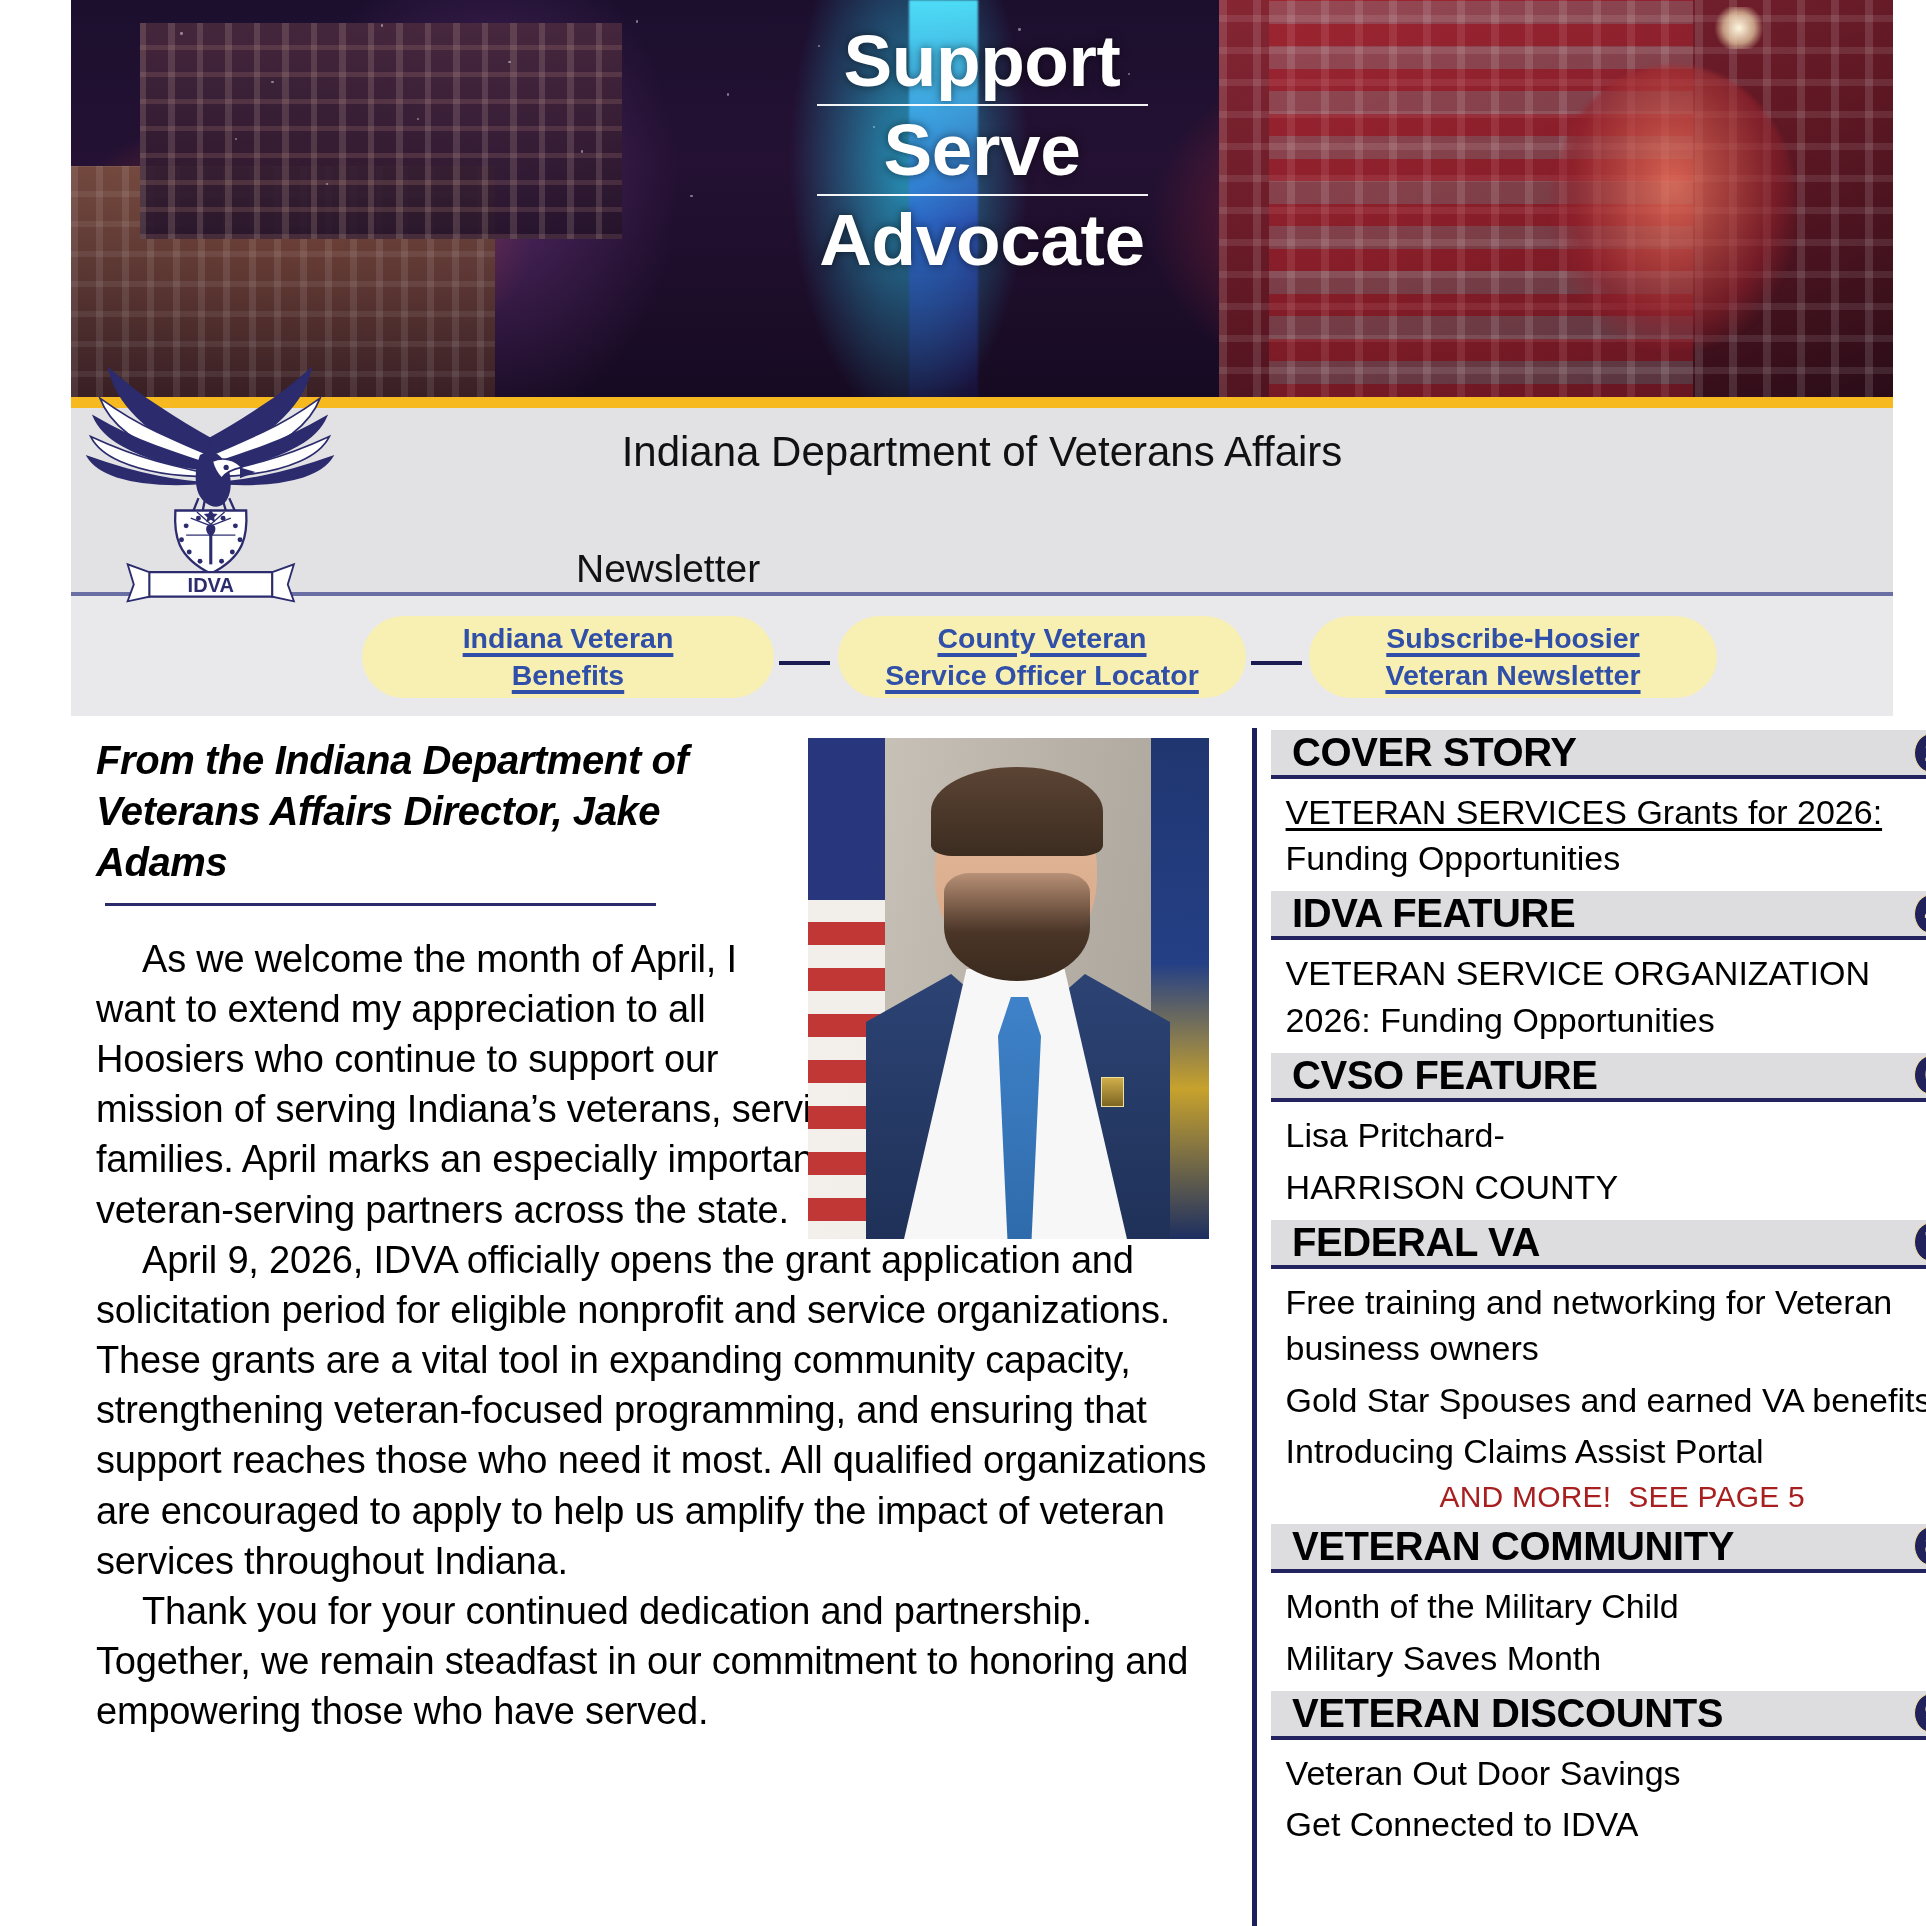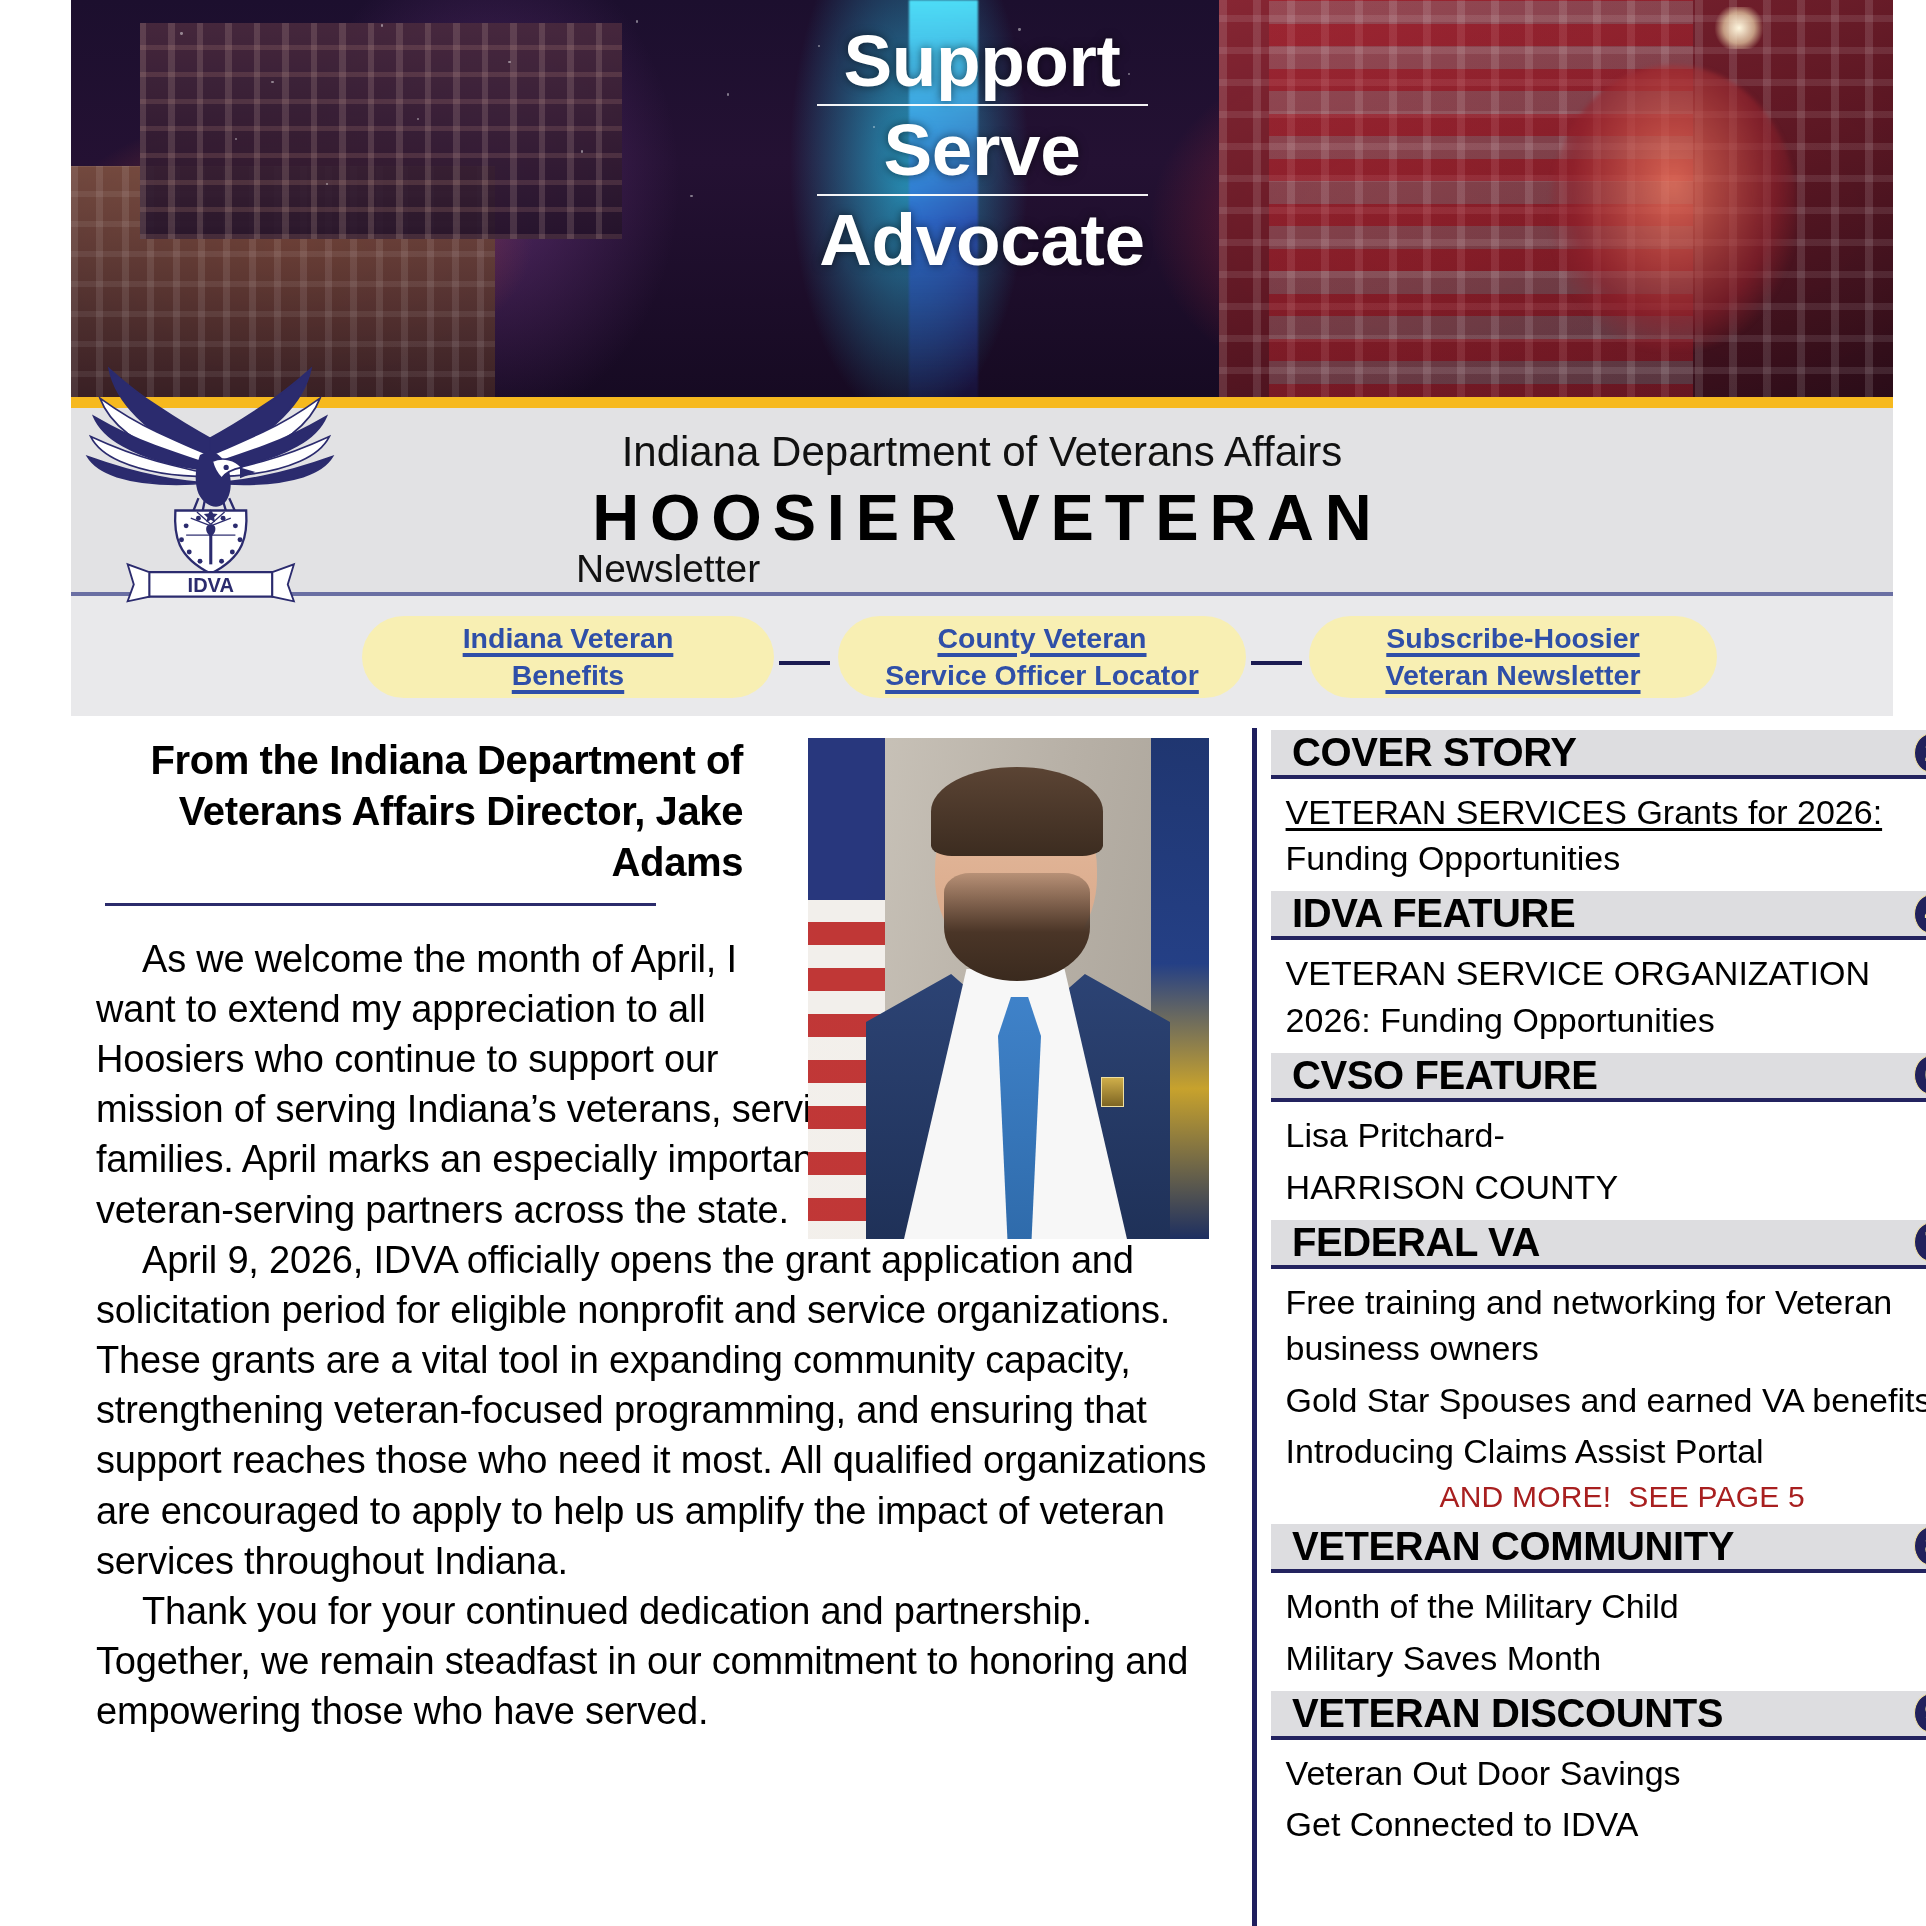--- a/index.html
+++ b/index.html
@@ -170,22 +170,22 @@
     background:#ffffff;
   }
   .leftcol {
     position:absolute; left:25px; top:19px; width:1113px; height:1552px;
   }
   .divider {
     position:absolute; left:1181px; top:11.6px; width:4.6px; height:1572px;
     background:#1f1f5e;
   }
   .kicker {
-    font-size: 40px; font-weight:700; color:#000;
-    line-height: 1.28; letter-spacing:-0.4px;text-align:right;
+    font-size: 40px; font-weight:700; font-style: italic; color:#000;
+    line-height: 1.28; letter-spacing:-0.4px;
   }
   .kicker-rule {
     width: 551px; height: 3.5px; background:#2b2b6b; margin: 14px 0 21.6px 8.5px;
   }
   .director-photo {
     position:absolute; right:0; top:3.1px; width:401px; height:501px;
     overflow:hidden; z-index:3;
     background:#b9b2a8;
   }
   .dp-bg { position:absolute; inset:0; background: linear-gradient(100deg,#cdc7bd 0%,#b7b0a6 55%,#a6a096 100%); }
@@ -320,21 +320,20 @@
       <div class="hero-word">Serve</div>
       <div class="hero-rule"></div>
       <div class="hero-word">Advocate</div>
     </div>
   </div>
   <div class="hero-goldbar"></div>
 
   <div class="masthead">
     <div class="masthead-inner">
       <div class="mh-title">Indiana Department of Veterans Affairs</div>
-      <div class="mh-big">HOOSIER VETERAN</div>
       <div class="mh-sub-left">Newsletter</div>
       <div class="mh-sub-right">April 2026</div>
     </div>
   </div>
   <div class="mh-rule"></div>
 
   <div class="logo">
     <svg viewBox="0 0 330 350" width="254" height="270" aria-hidden="true">
       <g fill="none" stroke="#2b2b6e" stroke-width="2.2">
 

